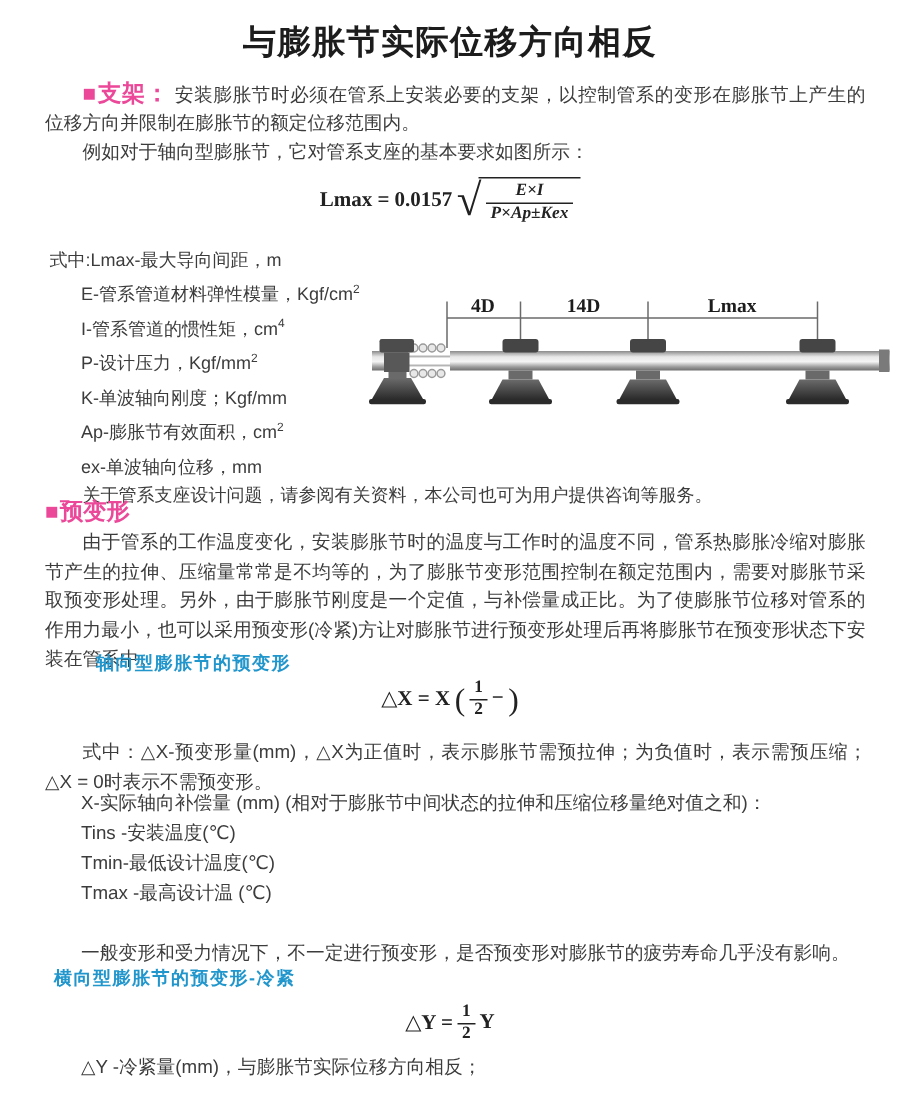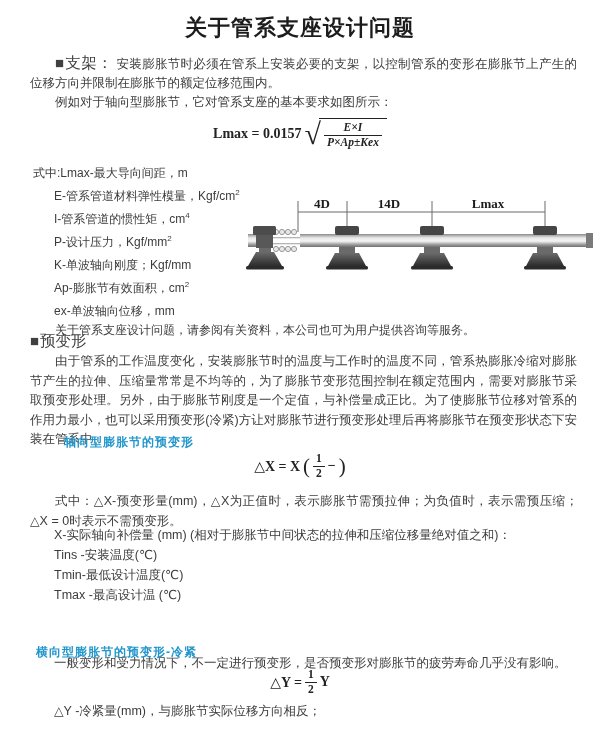--- a/index.html
+++ b/index.html
@@ -6,21 +6,21 @@
   body{
     width:600px;height:737px;position:relative;background:#ffffff;
     font-family:"Liberation Sans","DejaVu Sans",sans-serif;
     color:#3c3c3c;overflow:hidden;
   }
   .abs{position:absolute;}
   
   #page-title{top:13px;left:0;width:600px;text-align:center;
     font-size:22px;font-weight:700;color:#1c1c1c;letter-spacing:1px;}
   
-  .sec-head{color:#404040;font-weight:400;font-size:15.5px;}
+  .sec-head{color:#ec4899;font-weight:700;font-size:15.5px;}
   .bullet{font-size:15px;margin-right:1px;}
   .sub-head{color:#2196cc;font-weight:700;font-size:12px;letter-spacing:1px;}
   
   .para{font-size:12.5px;line-height:19px;text-align:justify;margin:0;}
   .indent{text-indent:2em;}
   
   .def-line{font-size:12px;line-height:19px;white-space:nowrap;}
   .ind{padding-left:21px;}
   .ind2{padding-left:22px;}
   sup{font-size:8px;}
@@ -42,29 +42,29 @@
   #support-block{top:53px;left:30px;width:547px;}
   #formula-lmax{top:118px;}
   #definitions{top:160px;left:33px;width:300px;}
   #diagram{top:190px;left:246px;}
   #preform-heading{top:331px;left:30px;}
   #preform-para{top:352px;left:30px;width:547px;line-height:19.5px;}
   #axial-heading{top:434px;left:64px;}
   #formula-dx{top:452px;}
   #axial-explain{top:491px;left:30px;width:548px;line-height:20px;}
   #axial-items{top:525px;left:54px;width:530px;}
-  #axial-note{top:625px;left:54px;width:530px;margin-top:28px;}
+  #axial-note{top:625px;left:54px;width:530px;}
   #lateral-heading{top:644px;left:36px;}
   #formula-dy{top:668px;}
   #lateral-note{top:701px;left:54px;width:520px;}
 </style>
 </head>
 <body>
 
-<div id="page-title" class="abs">关于管系支座设计问题</div>
+<div id="page-title" class="abs">与膨胀节实际位移方向相反</div>
 
 <div id="support-block" class="abs">
   <p class="para indent"><span class="sec-head"><span class="bullet">■</span><span>支架：</span></span> <span>安装膨胀节时必须在管系上安装必要的支架，以控制管系的变形在膨胀节上产生的位移方向并限制在膨胀节的额定位移范围内。</span></p>
   <p class="para indent">例如对于轴向型膨胀节，它对管系支座的基本要求如图所示：</p>
 </div>
 
 <div id="formula-lmax" class="abs formula">
   <span class="f-row">
     <span>Lmax = 0.0157</span>
     <span class="sqrt">

